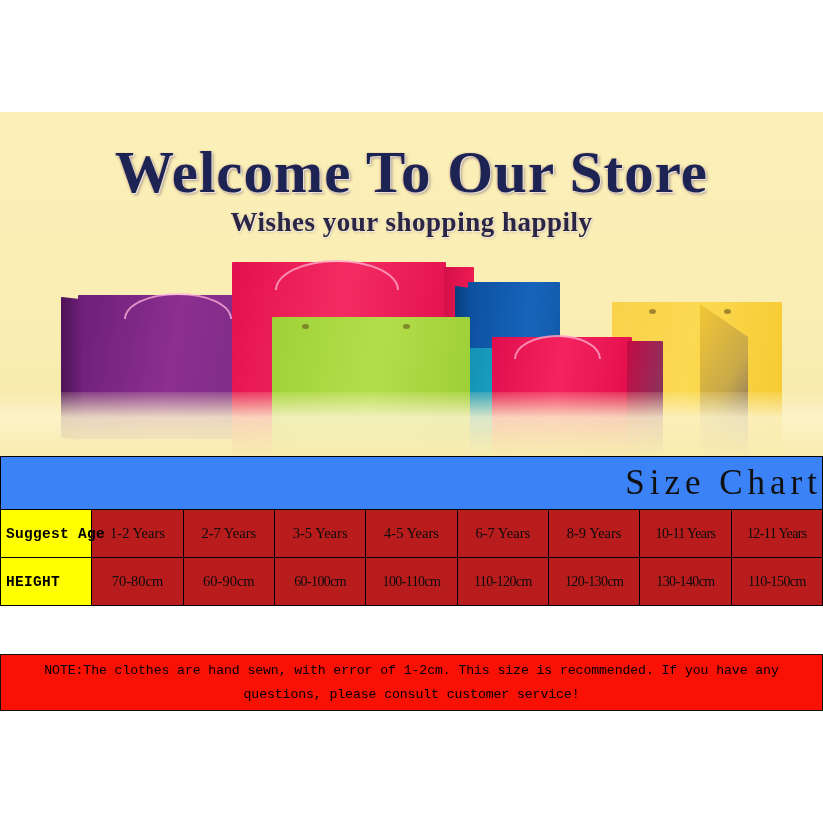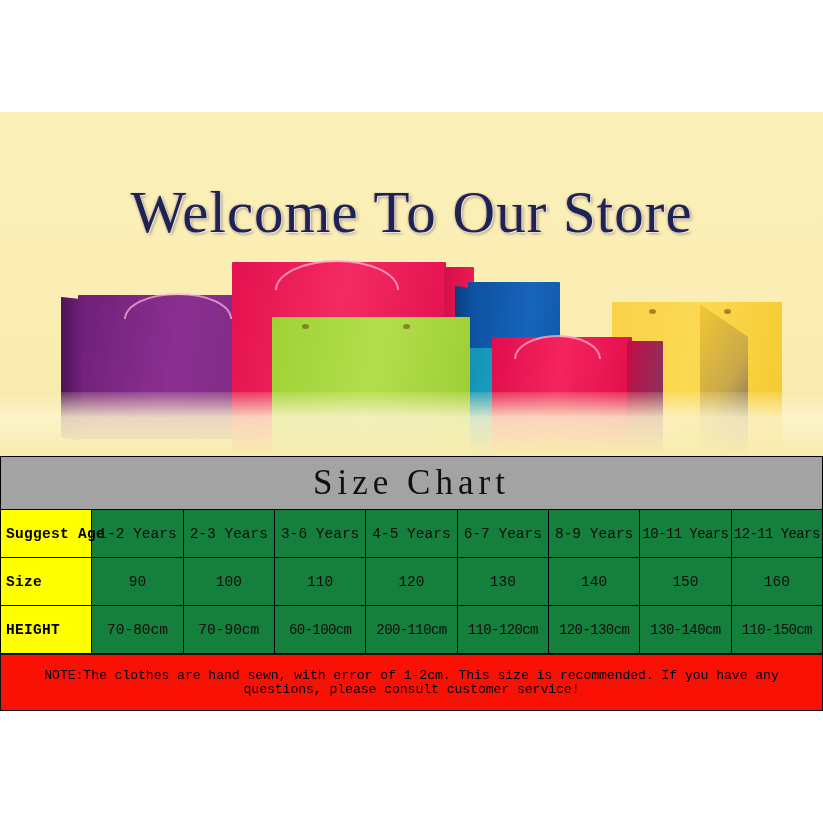--- a/index.html
+++ b/index.html
@@ -30,30 +30,29 @@
     background: linear-gradient(180deg, #fbf0b9 0%, #faeeb4 55%, #f7e9a9 100%);
     overflow: hidden;
   }
   .banner-title {
     position: absolute;
     left: 0;
     top: 26px;
     width: 823px;
     text-align: center;
     font-family: "Liberation Serif", "DejaVu Serif", serif;
-    font-weight: normal;
+    font-weight: bold;
     font-size: 59px;
     letter-spacing: 1px;
     color: #1d2352;
     text-shadow:
       1px 1px 0 rgba(255,255,255,0.65),
       2px 2px 3px rgba(90,60,90,0.45),
       -1px 0 2px rgba(130,40,90,0.25);
     white-space: nowrap;
-    margin-top: 40px;
   }
   .banner-subtitle {
     position: absolute;
     left: 0;
     top: 95px;
     width: 823px;
     text-align: center;
     font-family: "Liberation Serif", "DejaVu Serif", serif;
     font-weight: bold;
     font-size: 27px;
@@ -122,23 +121,23 @@
     border-collapse: collapse;
     width: 823px;
     table-layout: fixed;
   }
   table.size-chart td, table.size-chart th {
     border: 1px solid #000000;
     padding: 0;
     margin: 0;
   }
   .chart-title-cell {
-    background: #a3a3a3;
+    background: #3b82f6;
     height: 52px;
-    text-align: center;
+    text-align: right;
     vertical-align: middle;
   }
   .chart-title-text {
     font-family: "Liberation Serif", "DejaVu Serif", serif;
     font-size: 35px;
     letter-spacing: 5px;
     color: #101010;
     font-weight: normal;
   }
   .row-label {
@@ -149,25 +148,25 @@
     vertical-align: middle;
     font-family: "Liberation Mono", "DejaVu Sans Mono", monospace;
     font-weight: bold;
     font-size: 14.5px;
     color: #000000;
     padding-left: 5px !important;
     letter-spacing: 0.3px;
     white-space: nowrap;
   }
   .data-cell {
-    background: #15803d;
+    background: #b91c1c;
     height: 47px;
     text-align: center;
     vertical-align: middle;
-    font-family: Liberation Mono, monospace;
+    font-family: Liberation Serif, serif;
     font-size: 14.5px;
     color: #0c0c0c;
     white-space: nowrap;
     overflow: hidden;
   }
   .data-cell.tight { letter-spacing: -0.6px; font-size: 14px; text-align: center; }
 
   
   .note-bar {
     position: absolute;
@@ -178,21 +177,21 @@
     background: #fa1105;
     border: 1px solid #111;
     box-sizing: border-box;
     display: flex;
     align-items: center;
     justify-content: center;
   }
   .note-text {
     font-family: "Liberation Mono", "DejaVu Sans Mono", monospace;
     font-size: 13.2px;
-    line-height: 14px;
+    line-height: 24px;
     color: #000000;
     text-align: center;
     width: 818px;
     letter-spacing: -0.1px;
     padding: 0 2px;
     box-sizing: border-box;
   }
 </style>
 </head>
 <body>
@@ -254,61 +253,51 @@
                   background:linear-gradient(100deg,#e10d4d 0%,#f4245e 45%,#df0a49 100%);">
         <div class="handle" style="left:16%; width:62%; height:24px; border-color:rgba(255,160,195,0.85);"></div>
       </div>
       <div class="bag" style="left:627px; top:229px; width:36px; height:128px;
                   background:linear-gradient(100deg,#c40b44 0%,#8f2f5a 70%,#6a2f63 100%);"></div>
 
       <div class="ground"></div>
     </div>
 
     <div class="banner-title">Welcome To Our Store</div>
+    <div class="banner-subtitle"><span>Wishes your shopping happily</span></div>
   </div>
 
   <div class="chart-wrap">
     <table class="size-chart">
       <tbody>
           <tr>
         <td class="chart-title-cell" colspan="9">
           <span class="chart-title-text">Size Chart</span>
         </td>
       </tr>
 
       <tr>
         <td class="row-label">Suggest Age</td>
         <td class="data-cell">1-2 Years</td>
-        <td class="data-cell">2-3 Years</td>
-        <td class="data-cell">3-6 Years</td>
+        <td class="data-cell">2-7 Years</td>
+        <td class="data-cell">3-5 Years</td>
         <td class="data-cell">4-5 Years</td>
         <td class="data-cell">6-7 Years</td>
         <td class="data-cell">8-9 Years</td>
         <td class="data-cell tight">10-11 Years</td>
         <td class="data-cell tight">12-11 Years</td>
       </tr>
 
-      <tr>
-        <td class="row-label">Size</td>
-        <td class="data-cell">90</td>
-        <td class="data-cell">100</td>
-        <td class="data-cell">110</td>
-        <td class="data-cell">120</td>
-        <td class="data-cell">130</td>
-        <td class="data-cell">140</td>
-        <td class="data-cell">150</td>
-        <td class="data-cell">160</td>
-      </tr>
 
       <tr>
         <td class="row-label">HEIGHT</td>
         <td class="data-cell">70-80cm</td>
-        <td class="data-cell">70-90cm</td>
+        <td class="data-cell">60-90cm</td>
         <td class="data-cell tight">60-100cm</td>
-        <td class="data-cell tight">200-110cm</td>
+        <td class="data-cell tight">100-110cm</td>
         <td class="data-cell tight">110-120cm</td>
         <td class="data-cell tight">120-130cm</td>
         <td class="data-cell tight">130-140cm</td>
         <td class="data-cell tight">110-150cm</td>
       </tr>
     </tbody>
       </table>
   </div>
 
   <div class="note-bar">

